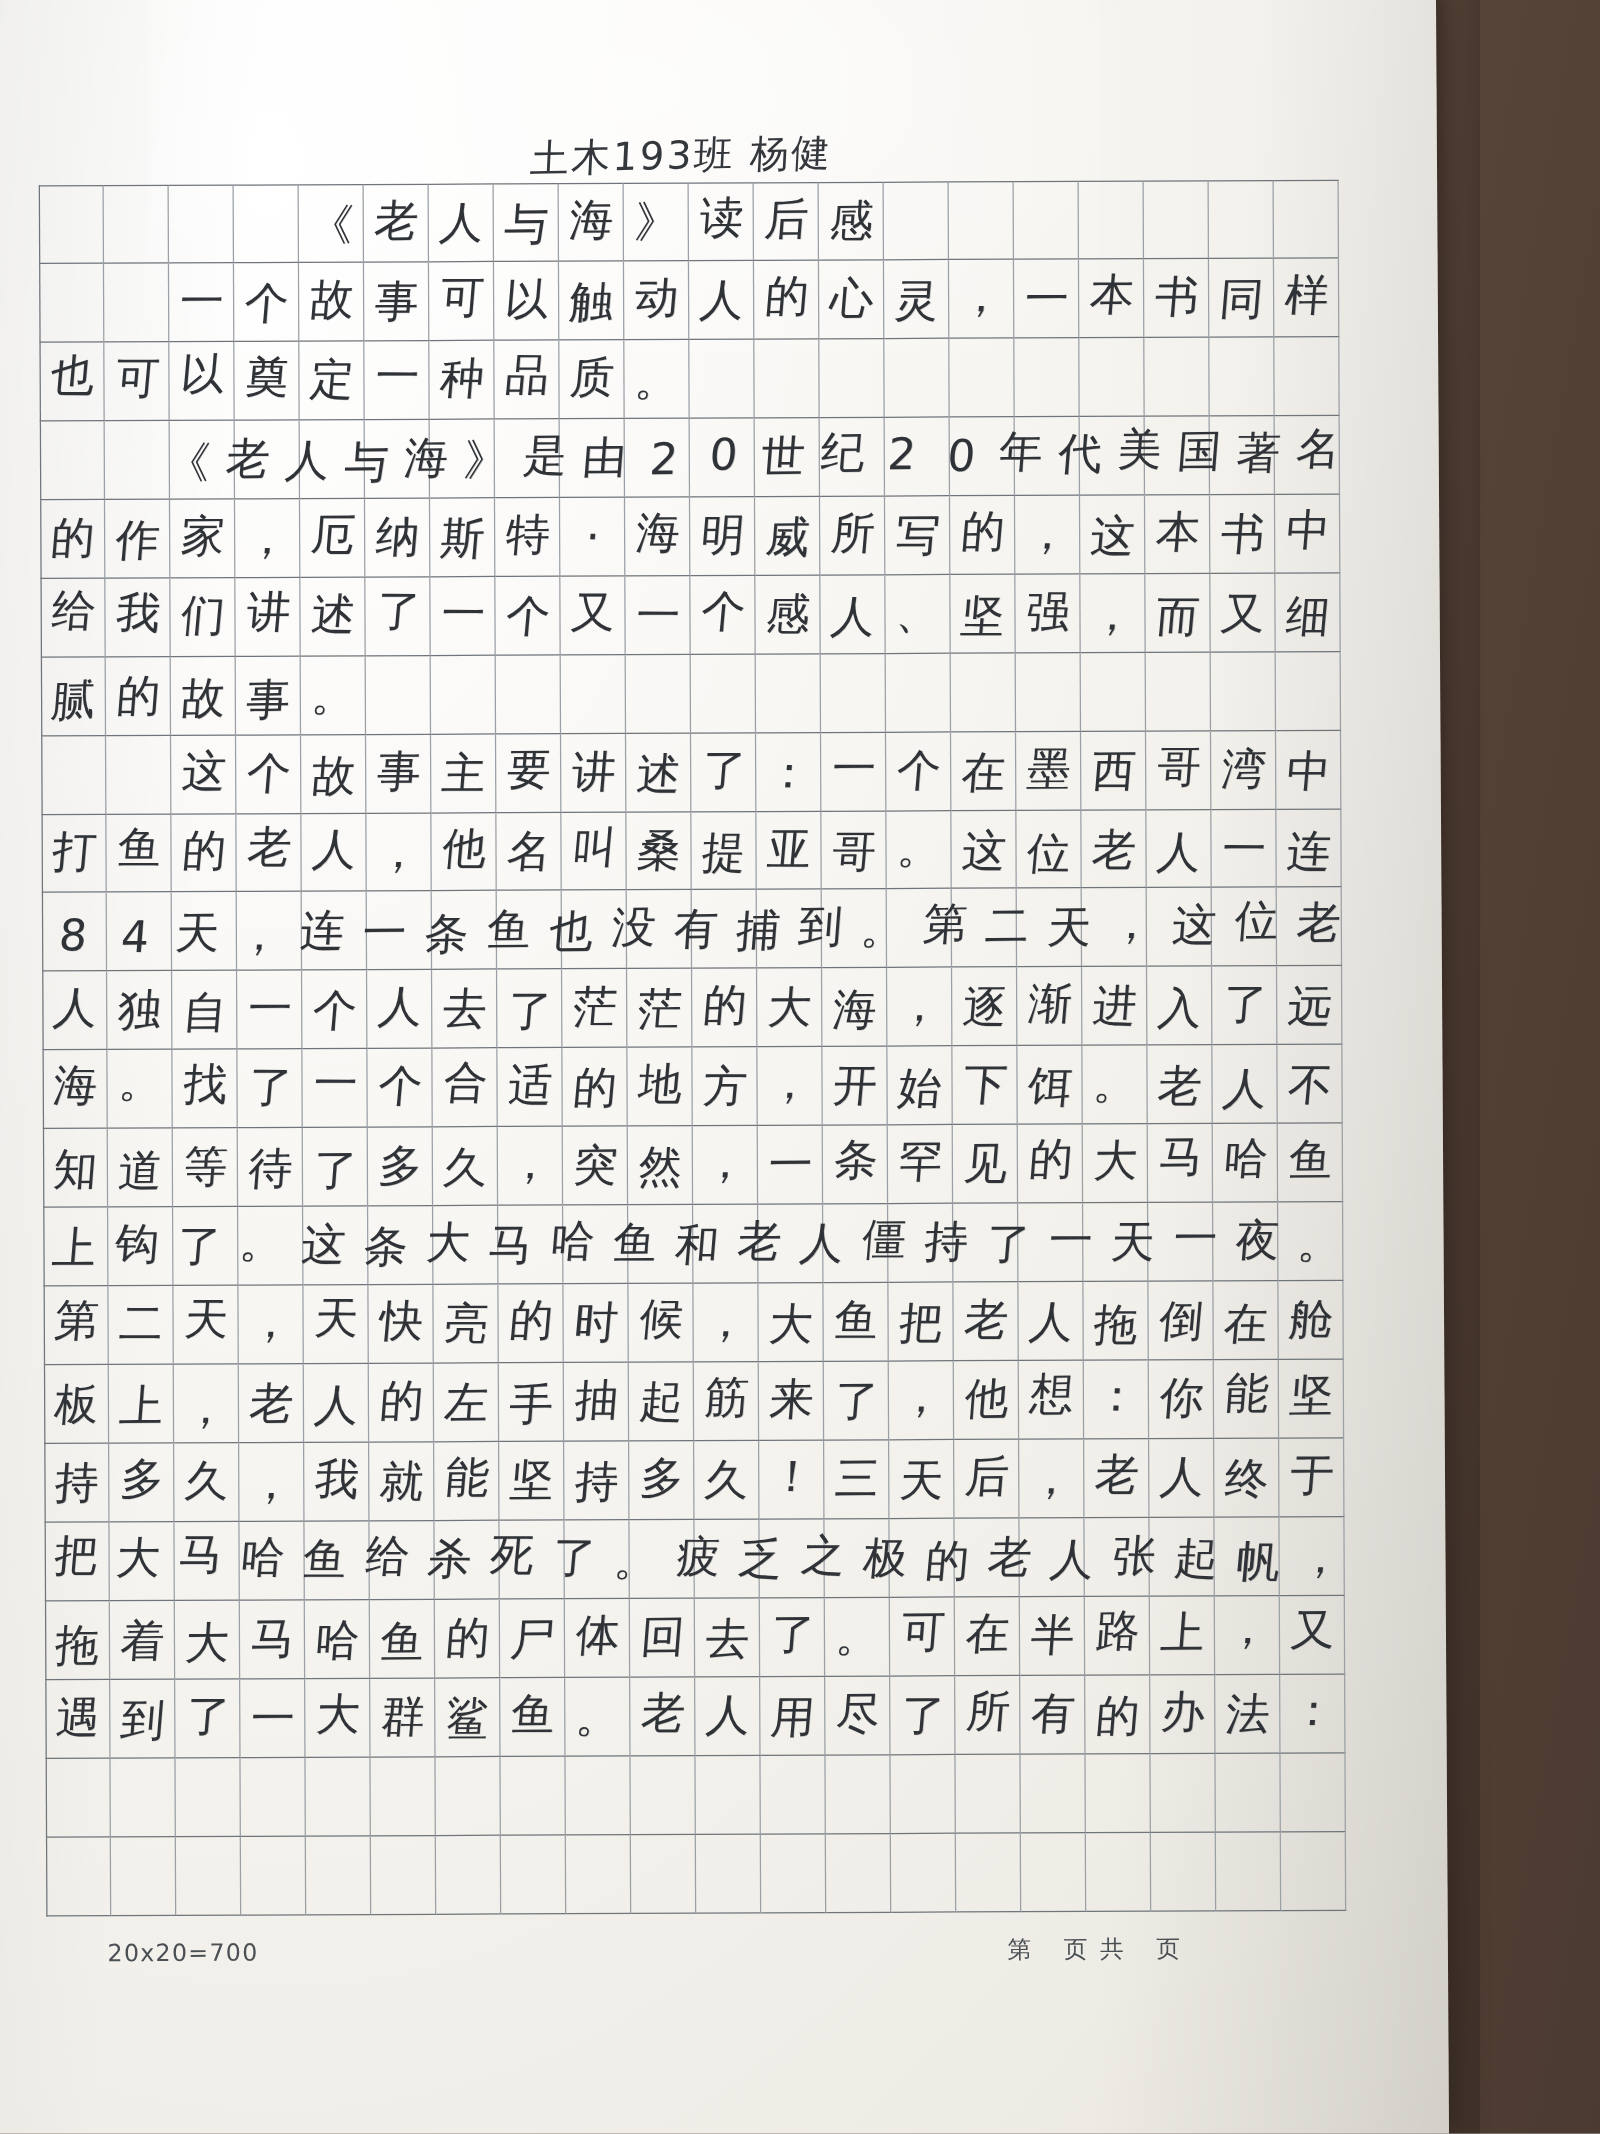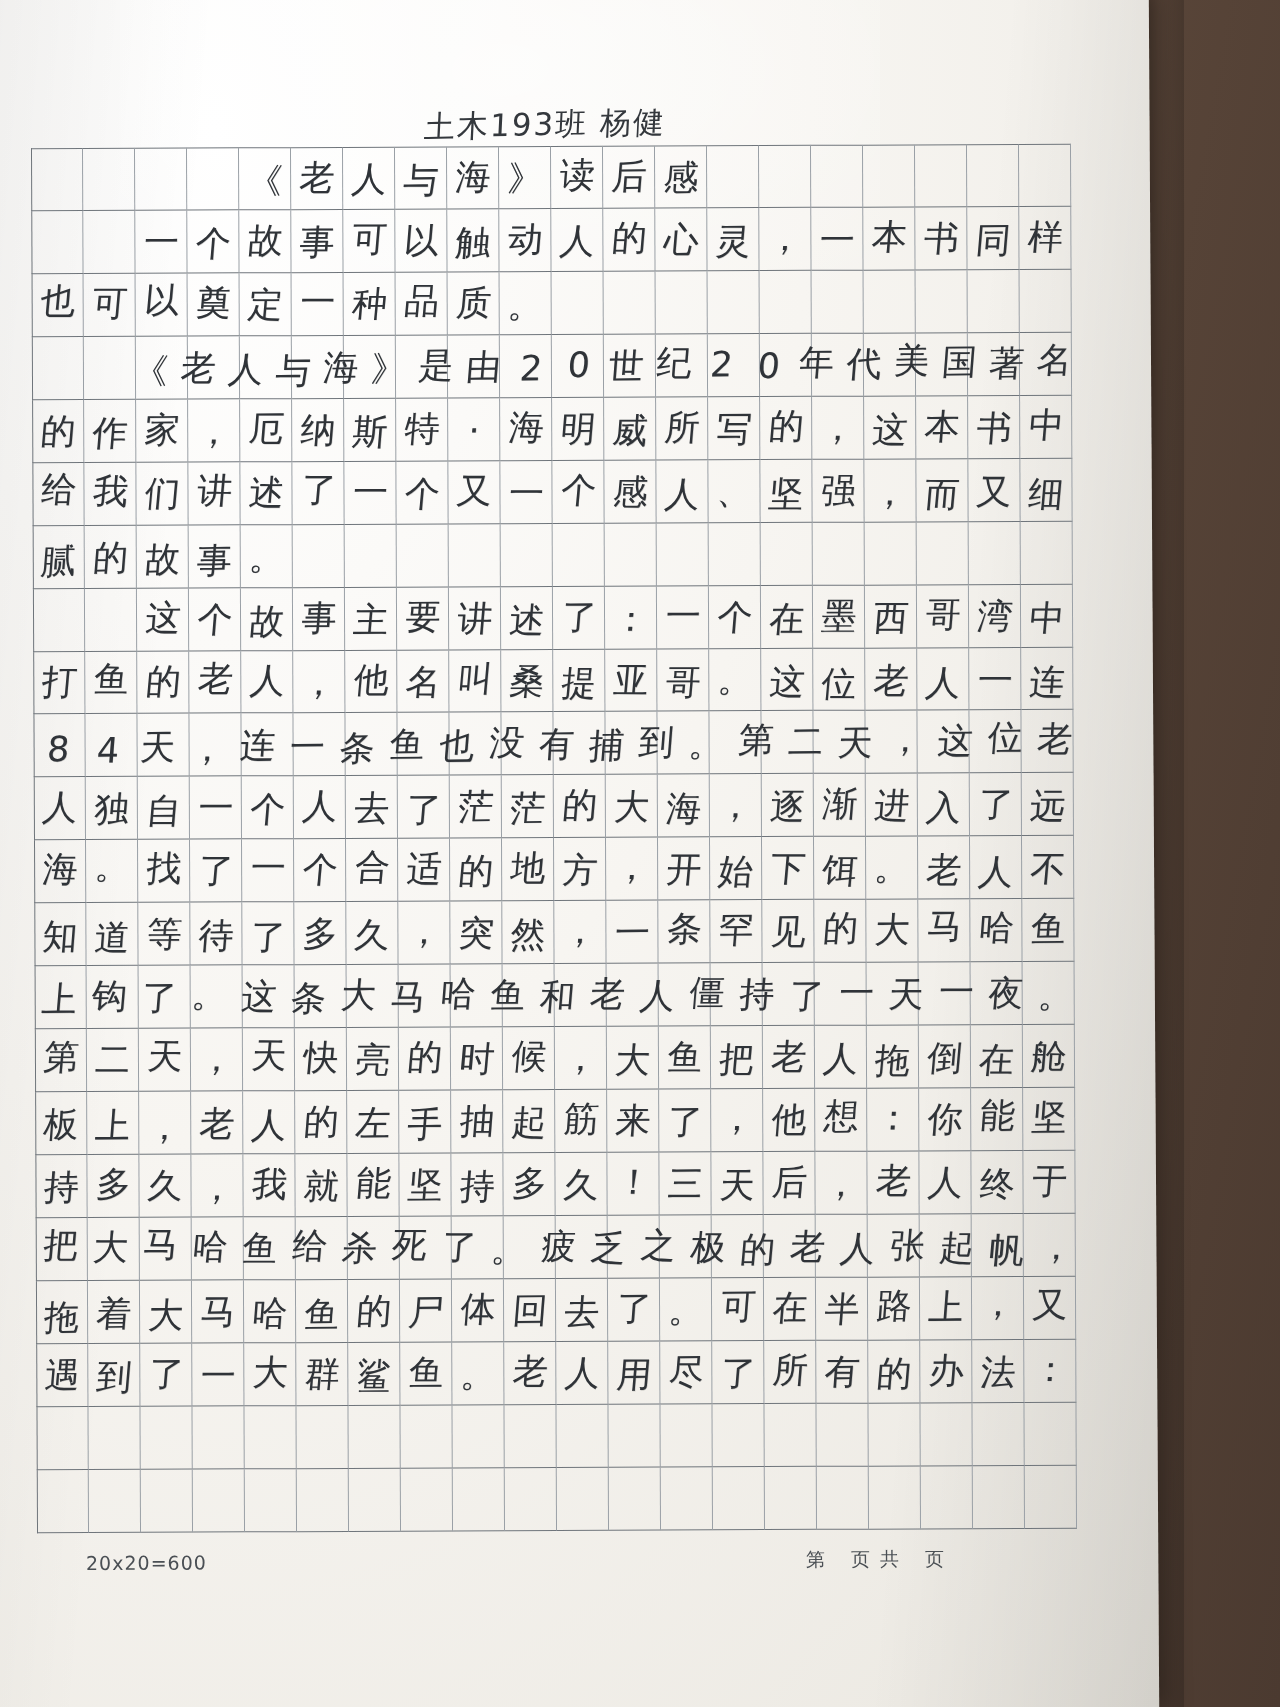--- a/index.html
+++ b/index.html
@@ -661,18 +661,18 @@
       <div class="hand-line" style="top: 818.35px; transform: skewX(-5deg) rotate(0deg);"><span class="ch" style="transform: translateY(2px);">上</span><span class="ch" style="transform: translateY(-1px);">钩</span><span class="ch" style="transform: translateY(1px);">了</span><span class="ch" style="transform: translateY(-2px);">。</span><span class="ch" style="transform: translateY(0px);">这</span><span class="ch" style="transform: translateY(2px);">条</span><span class="ch" style="transform: translateY(-1px);">大</span><span class="ch" style="transform: translateY(1px);">马</span><span class="ch" style="transform: translateY(-2px);">哈</span><span class="ch" style="transform: translateY(0px);">鱼</span><span class="ch" style="transform: translateY(2px);">和</span><span class="ch" style="transform: translateY(-1px);">老</span><span class="ch" style="transform: translateY(1px);">人</span><span class="ch" style="transform: translateY(-2px);">僵</span><span class="ch" style="transform: translateY(0px);">持</span><span class="ch" style="transform: translateY(2px);">了</span><span class="ch" style="transform: translateY(-1px);">一</span><span class="ch" style="transform: translateY(1px);">天</span><span class="ch" style="transform: translateY(-2px);">一</span><span class="ch" style="transform: translateY(0px);">夜</span><span class="ch" style="transform: translateY(2px);">。</span></div>
       <div class="hand-line" style="top: 881.3px; transform: skewX(-5deg) rotate(0.35deg);"><span class="ch" style="transform: translateY(0px);">第</span><span class="ch" style="transform: translateY(2px);">二</span><span class="ch" style="transform: translateY(-1px);">天</span><span class="ch" style="transform: translateY(1px);">，</span><span class="ch" style="transform: translateY(-2px);">天</span><span class="ch" style="transform: translateY(0px);">快</span><span class="ch" style="transform: translateY(2px);">亮</span><span class="ch" style="transform: translateY(-1px);">的</span><span class="ch" style="transform: translateY(1px);">时</span><span class="ch" style="transform: translateY(-2px);">候</span><span class="ch" style="transform: translateY(0px);">，</span><span class="ch" style="transform: translateY(2px);">大</span><span class="ch" style="transform: translateY(-1px);">鱼</span><span class="ch" style="transform: translateY(1px);">把</span><span class="ch" style="transform: translateY(-2px);">老</span><span class="ch" style="transform: translateY(0px);">人</span><span class="ch" style="transform: translateY(2px);">拖</span><span class="ch" style="transform: translateY(-1px);">倒</span><span class="ch" style="transform: translateY(1px);">在</span><span class="ch" style="transform: translateY(-2px);">舱</span></div>
       <div class="hand-line" style="top: 944.25px; transform: skewX(-5deg) rotate(-0.35deg);"><span class="ch" style="transform: translateY(-2px);">板</span><span class="ch" style="transform: translateY(0px);">上</span><span class="ch" style="transform: translateY(2px);">，</span><span class="ch" style="transform: translateY(-1px);">老</span><span class="ch" style="transform: translateY(1px);">人</span><span class="ch" style="transform: translateY(-2px);">的</span><span class="ch" style="transform: translateY(0px);">左</span><span class="ch" style="transform: translateY(2px);">手</span><span class="ch" style="transform: translateY(-1px);">抽</span><span class="ch" style="transform: translateY(1px);">起</span><span class="ch" style="transform: translateY(-2px);">筋</span><span class="ch" style="transform: translateY(0px);">来</span><span class="ch" style="transform: translateY(2px);">了</span><span class="ch" style="transform: translateY(-1px);">，</span><span class="ch" style="transform: translateY(1px);">他</span><span class="ch" style="transform: translateY(-2px);">想</span><span class="ch" style="transform: translateY(0px);">：</span><span class="ch" style="transform: translateY(2px);">你</span><span class="ch" style="transform: translateY(-1px);">能</span><span class="ch" style="transform: translateY(1px);">坚</span></div>
       <div class="hand-line" style="top: 1007.2px; transform: skewX(-5deg) rotate(0deg);"><span class="ch" style="transform: translateY(1px);">持</span><span class="ch" style="transform: translateY(-2px);">多</span><span class="ch" style="transform: translateY(0px);">久</span><span class="ch" style="transform: translateY(2px);">，</span><span class="ch" style="transform: translateY(-1px);">我</span><span class="ch" style="transform: translateY(1px);">就</span><span class="ch" style="transform: translateY(-2px);">能</span><span class="ch" style="transform: translateY(0px);">坚</span><span class="ch" style="transform: translateY(2px);">持</span><span class="ch" style="transform: translateY(-1px);">多</span><span class="ch" style="transform: translateY(1px);">久</span><span class="ch" style="transform: translateY(-2px);">！</span><span class="ch" style="transform: translateY(0px);">三</span><span class="ch" style="transform: translateY(2px);">天</span><span class="ch" style="transform: translateY(-1px);">后</span><span class="ch" style="transform: translateY(1px);">，</span><span class="ch" style="transform: translateY(-2px);">老</span><span class="ch" style="transform: translateY(0px);">人</span><span class="ch" style="transform: translateY(2px);">终</span><span class="ch" style="transform: translateY(-1px);">于</span></div>
       <div class="hand-line" style="top: 1070.15px; transform: skewX(-5deg) rotate(0.35deg);"><span class="ch" style="transform: translateY(-1px);">把</span><span class="ch" style="transform: translateY(1px);">大</span><span class="ch" style="transform: translateY(-2px);">马</span><span class="ch" style="transform: translateY(0px);">哈</span><span class="ch" style="transform: translateY(2px);">鱼</span><span class="ch" style="transform: translateY(-1px);">给</span><span class="ch" style="transform: translateY(1px);">杀</span><span class="ch" style="transform: translateY(-2px);">死</span><span class="ch" style="transform: translateY(0px);">了</span><span class="ch" style="transform: translateY(2px);">。</span><span class="ch" style="transform: translateY(-1px);">疲</span><span class="ch" style="transform: translateY(1px);">乏</span><span class="ch" style="transform: translateY(-2px);">之</span><span class="ch" style="transform: translateY(0px);">极</span><span class="ch" style="transform: translateY(2px);">的</span><span class="ch" style="transform: translateY(-1px);">老</span><span class="ch" style="transform: translateY(1px);">人</span><span class="ch" style="transform: translateY(-2px);">张</span><span class="ch" style="transform: translateY(0px);">起</span><span class="ch" style="transform: translateY(2px);">帆</span><span class="ch" style="transform: translateY(-1px);">，</span></div>
       <div class="hand-line" style="top: 1133.1px; transform: skewX(-5deg) rotate(-0.35deg);"><span class="ch" style="transform: translateY(2px);">拖</span><span class="ch" style="transform: translateY(-1px);">着</span><span class="ch" style="transform: translateY(1px);">大</span><span class="ch" style="transform: translateY(-2px);">马</span><span class="ch" style="transform: translateY(0px);">哈</span><span class="ch" style="transform: translateY(2px);">鱼</span><span class="ch" style="transform: translateY(-1px);">的</span><span class="ch" style="transform: translateY(1px);">尸</span><span class="ch" style="transform: translateY(-2px);">体</span><span class="ch" style="transform: translateY(0px);">回</span><span class="ch" style="transform: translateY(2px);">去</span><span class="ch" style="transform: translateY(-1px);">了</span><span class="ch" style="transform: translateY(1px);">。</span><span class="ch" style="transform: translateY(-2px);">可</span><span class="ch" style="transform: translateY(0px);">在</span><span class="ch" style="transform: translateY(2px);">半</span><span class="ch" style="transform: translateY(-1px);">路</span><span class="ch" style="transform: translateY(1px);">上</span><span class="ch" style="transform: translateY(-2px);">，</span><span class="ch" style="transform: translateY(0px);">又</span></div>
       <div class="hand-line" style="top: 1196.05px; transform: skewX(-5deg) rotate(0deg);"><span class="ch" style="transform: translateY(0px);">遇</span><span class="ch" style="transform: translateY(2px);">到</span><span class="ch" style="transform: translateY(-1px);">了</span><span class="ch" style="transform: translateY(1px);">一</span><span class="ch" style="transform: translateY(-2px);">大</span><span class="ch" style="transform: translateY(0px);">群</span><span class="ch" style="transform: translateY(2px);">鲨</span><span class="ch" style="transform: translateY(-1px);">鱼</span><span class="ch" style="transform: translateY(1px);">。</span><span class="ch" style="transform: translateY(-2px);">老</span><span class="ch" style="transform: translateY(0px);">人</span><span class="ch" style="transform: translateY(2px);">用</span><span class="ch" style="transform: translateY(-1px);">尽</span><span class="ch" style="transform: translateY(1px);">了</span><span class="ch" style="transform: translateY(-2px);">所</span><span class="ch" style="transform: translateY(0px);">有</span><span class="ch" style="transform: translateY(2px);">的</span><span class="ch" style="transform: translateY(-1px);">办</span><span class="ch" style="transform: translateY(1px);">法</span><span class="ch" style="transform: translateY(-2px);">：</span></div>
     </div>
 
   <div class="footer">
-    <div class="left">20x20=600</div>
+    <div class="left">20x20=700</div>
     <div class="right">第  页共  页</div>
   </div>
 
   <div class="edge-shadow"></div>
 </div>
 
 </body></html>

